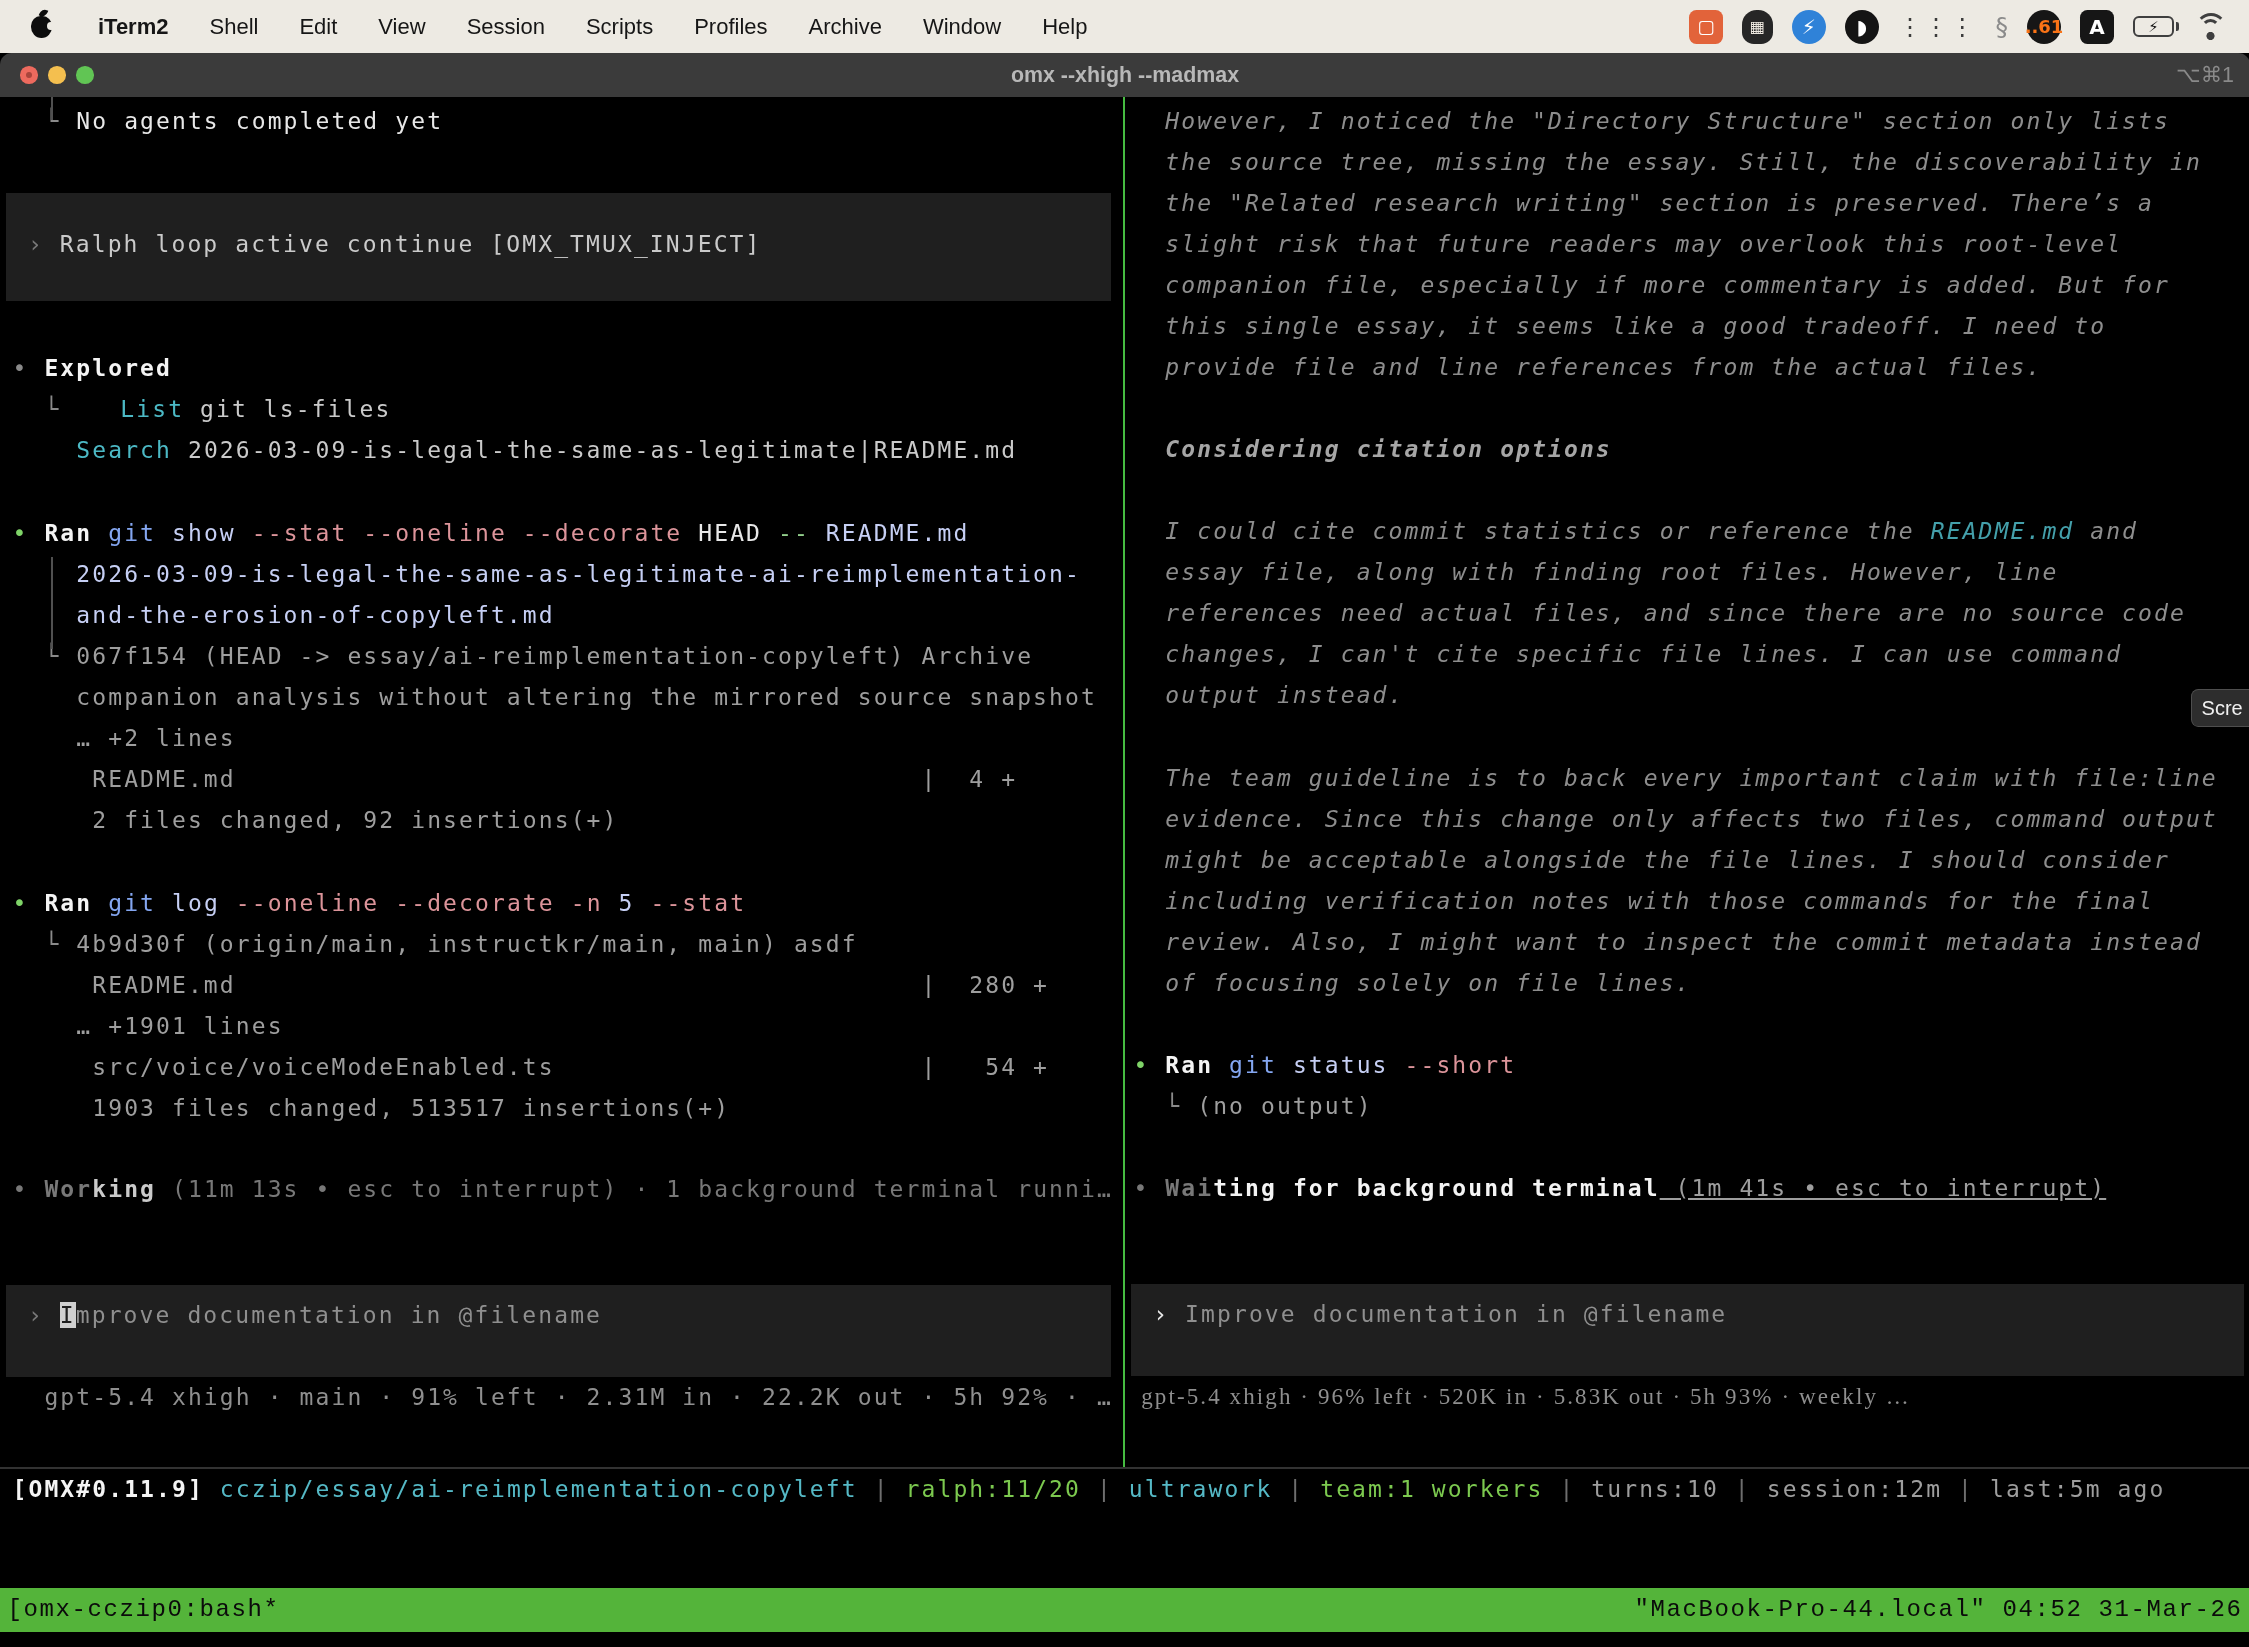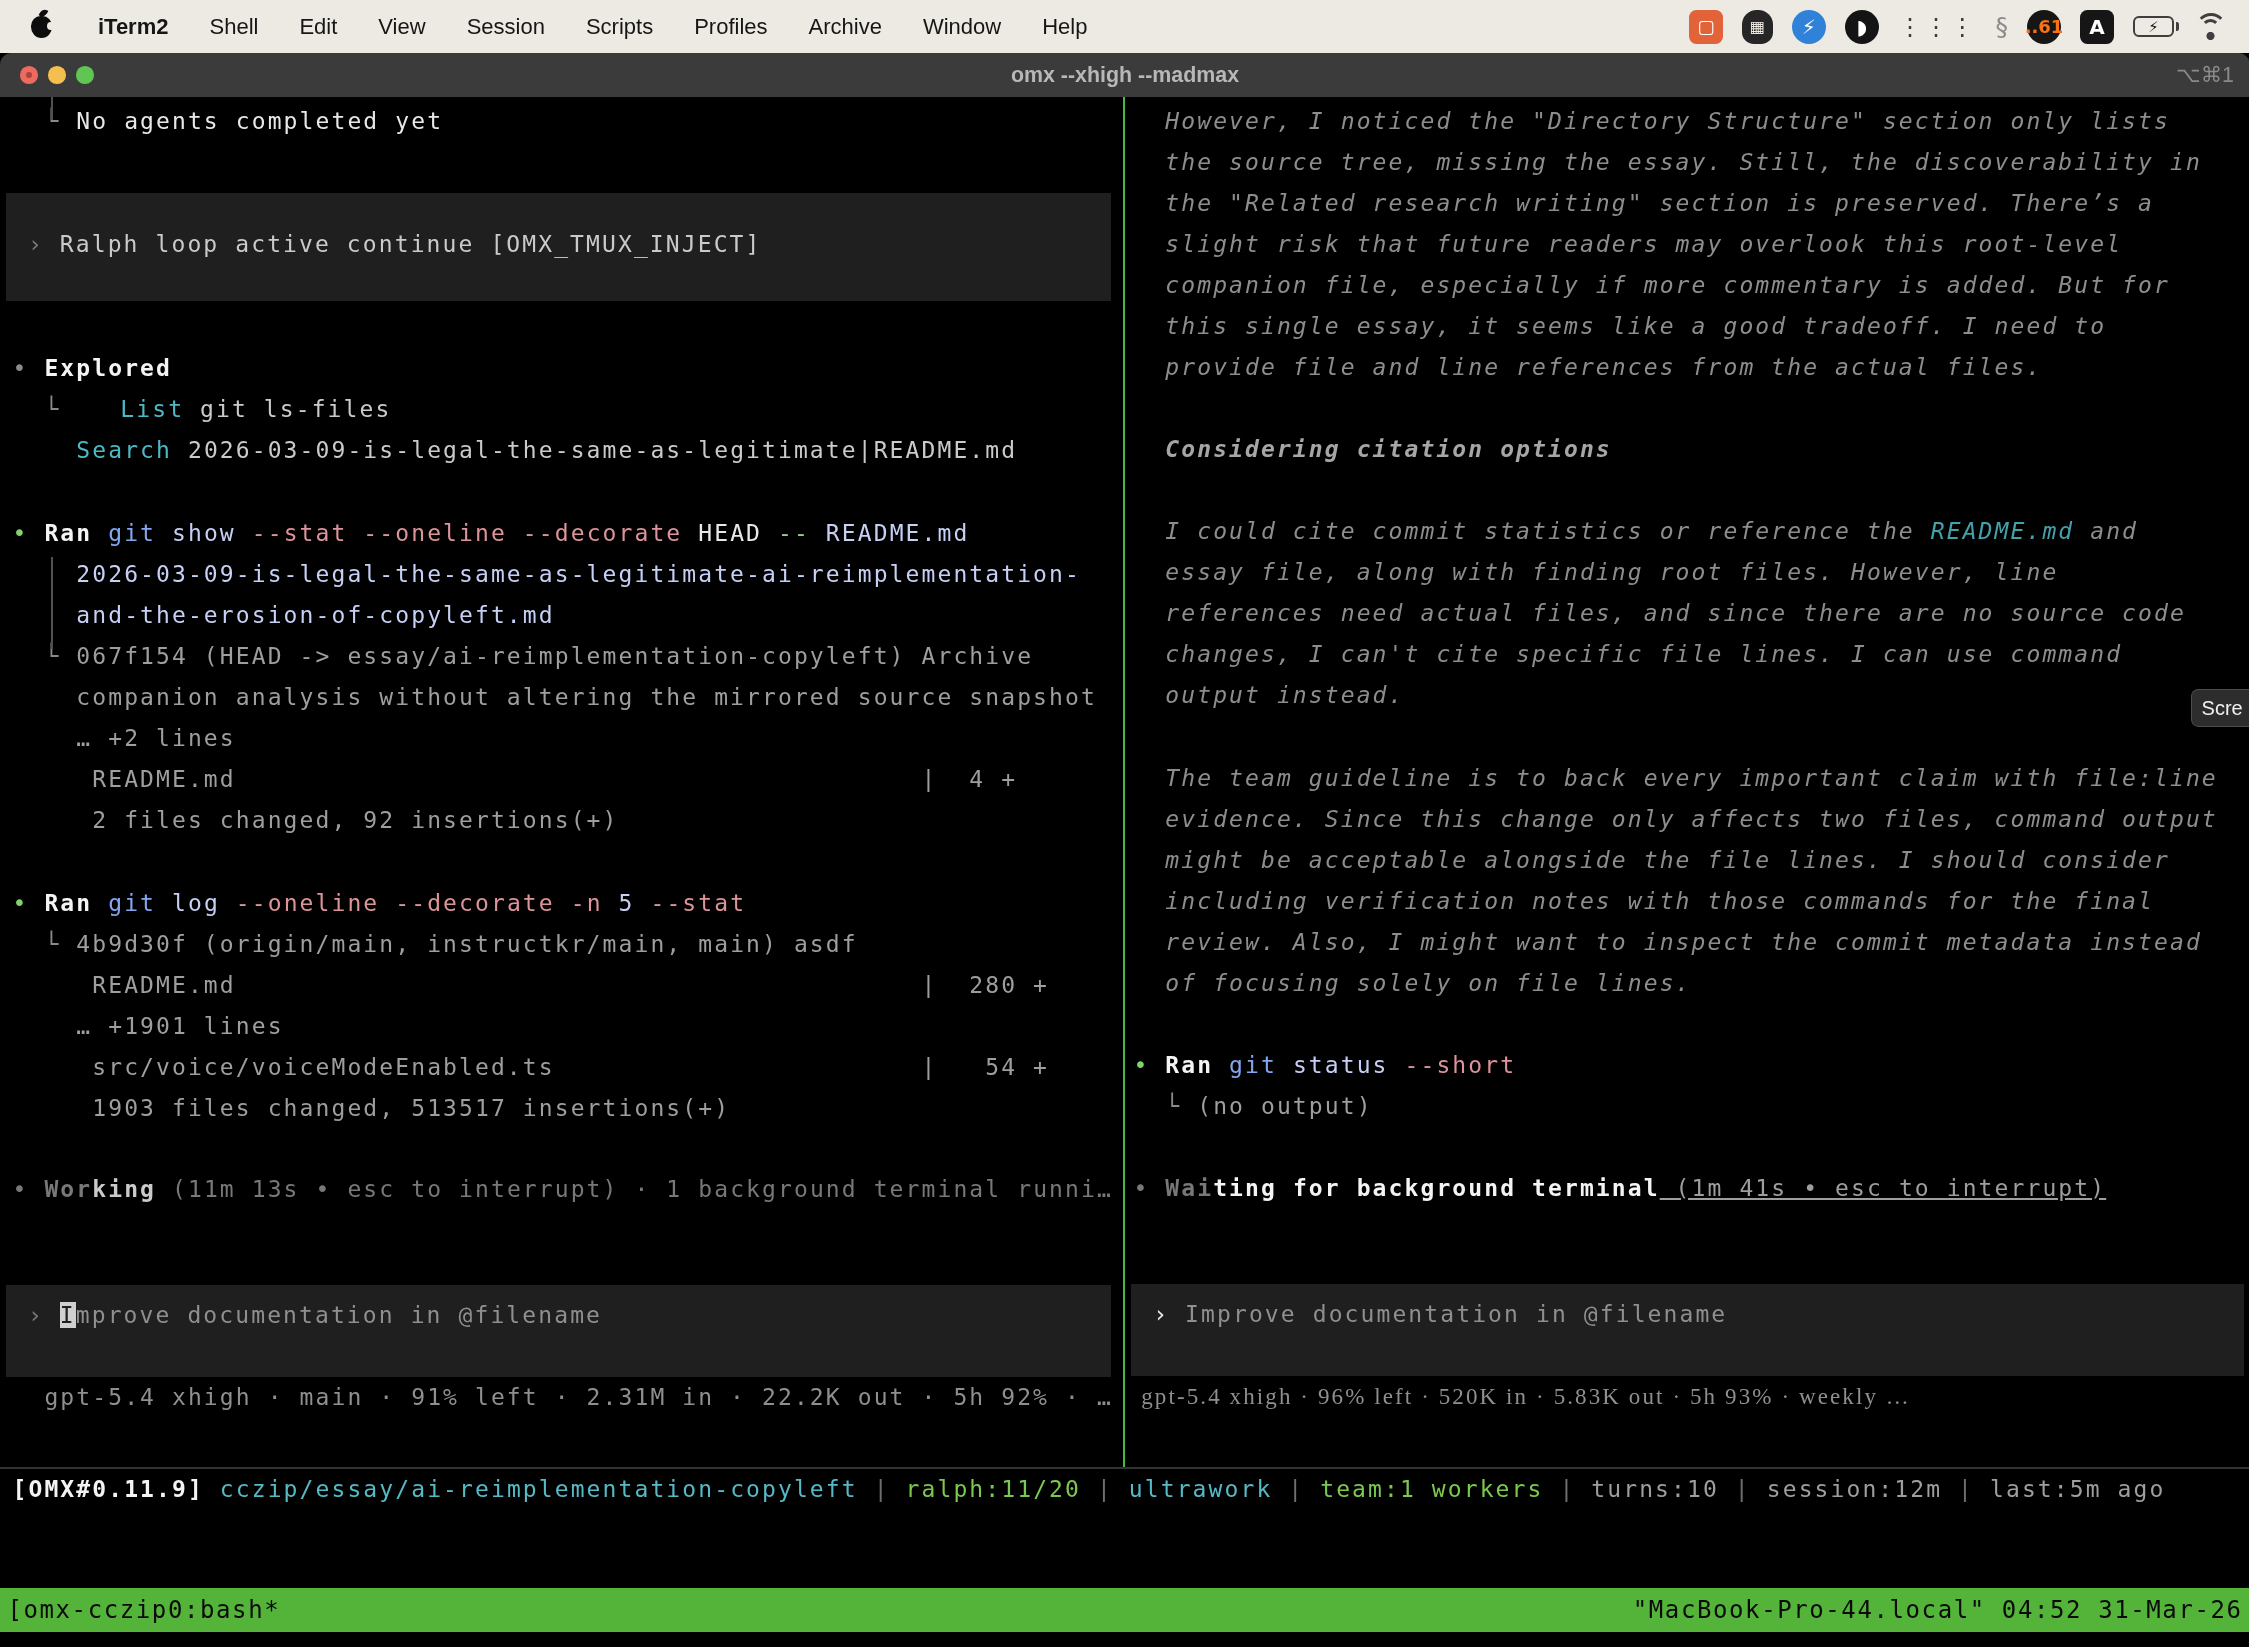--- a/index.html
+++ b/index.html
@@ -51,21 +51,21 @@
   .vdiv { position:absolute; left:1123px; top:44px; width:2.2px; height:1370px; background:#46bb41; }
   .tl { height:41px; line-height:41px; font-size:23px; letter-spacing:2.1px; white-space:pre; color:#e8e8e8; }
   .b { font-weight:bold; } .i { font-style:italic; }
   .cur { background:#cfcfcf; }
   .ibox { background:#1f1f1f; margin-left:-6.6px; margin-right:10.3px; padding-left:22px; }
   .pane-right .ibox { margin-left:-2.2px; margin-right:5.9px; }
   .guide { position:absolute; width:1.5px; background:#505050; }
   .hsep { position:absolute; left:0; top:1414px; width:100%; height:1.5px; background:#323232; }
   .omx { position:absolute; left:12.5px; top:1416px; height:41px; }
   .tooltip { position:absolute; right:0; top:636px; width:59px; height:38px; background:#2d2d2d; border:1.5px solid #4e4e4e; border-right:none; border-radius:7.4px 0 0 7.4px; color:#f0f0f0; font-family:"Liberation Sans", sans-serif; font-size:20px; display:flex; align-items:center; padding-left:9.6px; overflow:hidden; }
-  .tmux { position:absolute; left:0; top:1535px; width:100%; height:44px; background:#54b43a; color:#0b0b0b; font-size:24px; line-height:44px; letter-spacing:1.6px; white-space:pre; display:flex; justify-content:space-between; padding:0 7.4px; }
+  .tmux { position:absolute; left:0; top:1535px; width:100%; height:44px; background:#54b43a; color:#0b0b0b; font-size:24px; line-height:44px; letter-spacing:1.6px; white-space:pre; display:flex; justify-content:space-between; padding:0 7.4px;font-family:Liberation Mono, monospace; }
 </style>
 </head>
 <body>
 
 <div class="menubar">
   <span class="apple"></span>
   <nav id="menus" style="display:flex;">
       <span class="menu-item first">iTerm2</span>
       <span class="menu-item">Shell</span>
       <span class="menu-item">Edit</span>

